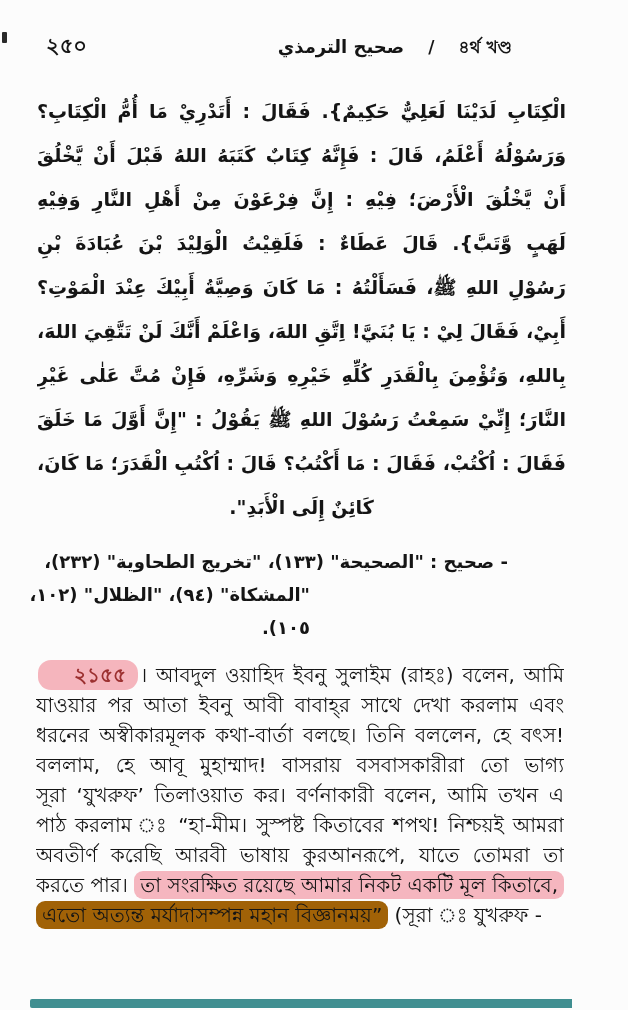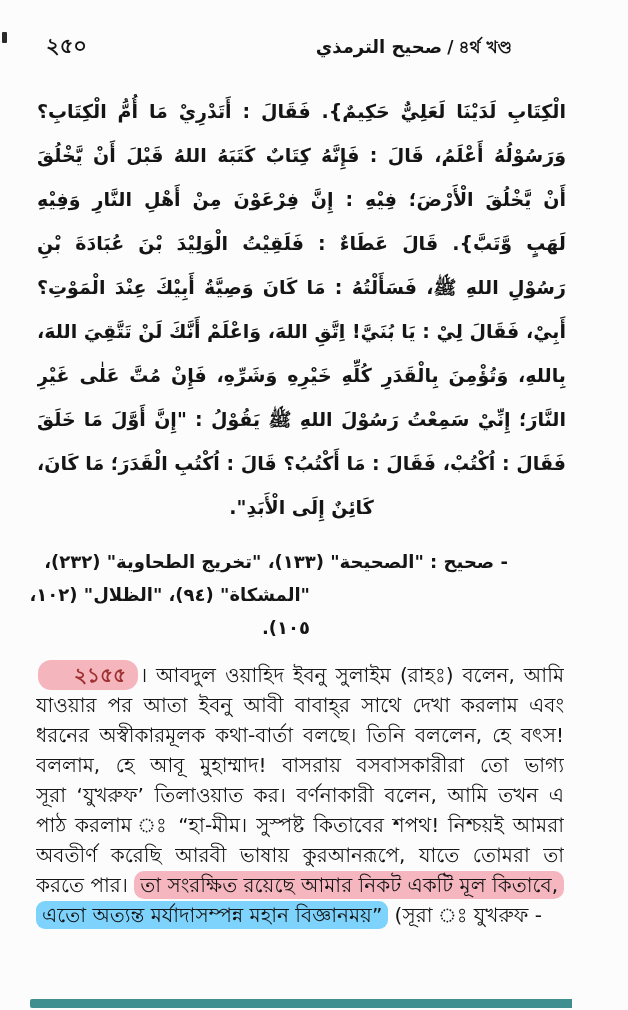--- a/index.html
+++ b/index.html
@@ -12,21 +12,21 @@
     position:relative;
   }
   .page{position:relative;width:572px;height:1010px;}
 
   
   .page-header{
     display:flex;justify-content:space-between;align-items:baseline;
     padding:30px 60px 0 46px;
   }
   .page-number{font-size:21px;font-weight:bold;}
-  .page-title{font-size:17px;font-weight:bold;display:flex;gap:5px;align-items:baseline;white-space:nowrap;}
+  .page-title{font-size:17px;font-weight:bold;display:flex;gap:24px;align-items:baseline;white-space:nowrap;}
   .title-ar{font-size:18px;}
 
   
   .arabic-block{
     margin:24px 6px 0 37px;
     direction:rtl;
   }
   .ar-line{
     font-size:19px;font-weight:bold;
     height:44px;line-height:44px;
@@ -115,19 +115,19 @@
   </section>
 
   <section class="bangla-block">
     <div class="bn-line bn-first"><span class="pill" style="background: rgb(245, 181, 189); color: rgb(156, 48, 48); padding-left: 36px;">২১৫৫</span><span>। আবদুল ওয়াহিদ ইবনু সুলাইম (রাহঃ) বলেন, আমি মক্কায়</span></div>
     <div class="bn-line">যাওয়ার পর আতা ইবনু আবী বাবাহ্‌র সাথে দেখা করলাম এবং তাকে</div>
     <div class="bn-line">ধরনের অস্বীকারমূলক কথা-বার্তা বলছে। তিনি বললেন, হে বৎস! তুমি</div>
     <div class="bn-line">বললাম, হে আবূ মুহাম্মাদ! বাসরায় বসবাসকারীরা তো ভাগ্য সম্পর্কে এ</div>
     <div class="bn-line">সূরা ‘যুখরুফ’ তিলাওয়াত কর। বর্ণনাকারী বলেন, আমি তখন এ আয়াত</div>
     <div class="bn-line">পাঠ করলাম ঃ “হা-মীম। সুস্পষ্ট কিতাবের শপথ! নিশ্চয়ই আমরা তা</div>
     <div class="bn-line">অবতীর্ণ করেছি আরবী ভাষায় কুরআনরূপে, যাতে তোমরা তা রআনর্ধি</div>
-    <div class="bn-line"><span>করতে পার। </span><span class="hl" style="background: rgb(245, 182, 191); border-radius: 10px;">তা সংরক্ষিত রয়েছে আমার নিকট একটি মূল কিতাবে,</span></div>
-    <div class="bn-line bn-last"><span class="hl" style="background: #7dd3fc;">এতো অত্যন্ত মর্যাদাসম্পন্ন মহান বিজ্ঞানময়”</span><span> (সূরা ঃ যুখরুফ - ১-৪)।</span></div>
+    <div class="bn-line"><span>করতে পার। </span><span class="hl" style="background: rgb(245, 182, 191);">তা সংরক্ষিত রয়েছে আমার নিকট একটি মূল কিতাবে,</span></div>
+    <div class="bn-line bn-last"><span class="hl" style="background: #a16207;">এতো অত্যন্ত মর্যাদাসম্পন্ন মহান বিজ্ঞানময়”</span><span> (সূরা ঃ যুখরুফ - ১-৪)।</span></div>
   </section>
 
   <div class="footer-bar" style="background: rgb(63, 142, 144);"></div>
 
 </div>
 
 </body></html>

